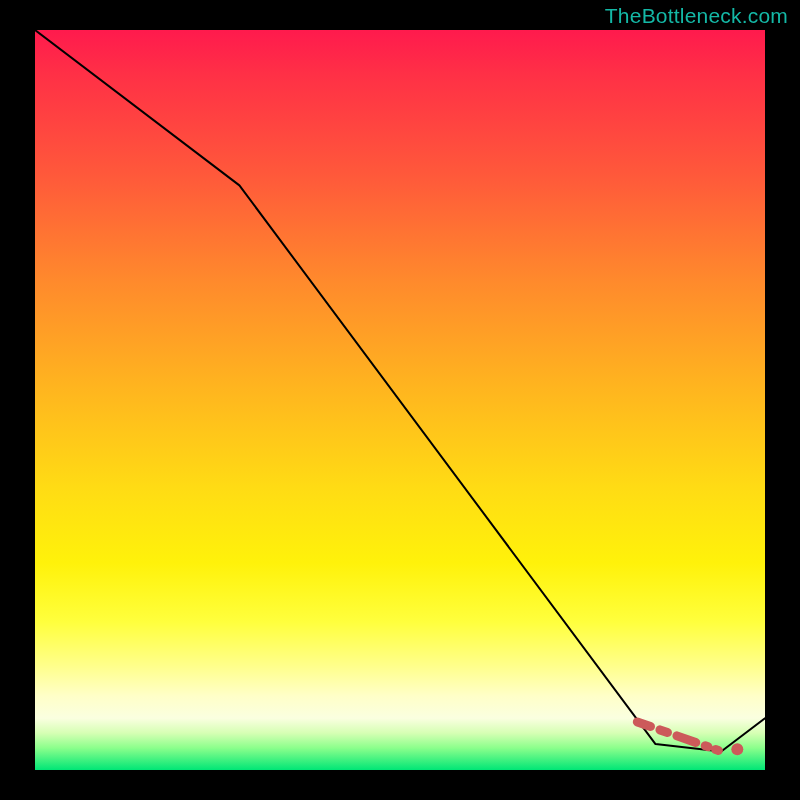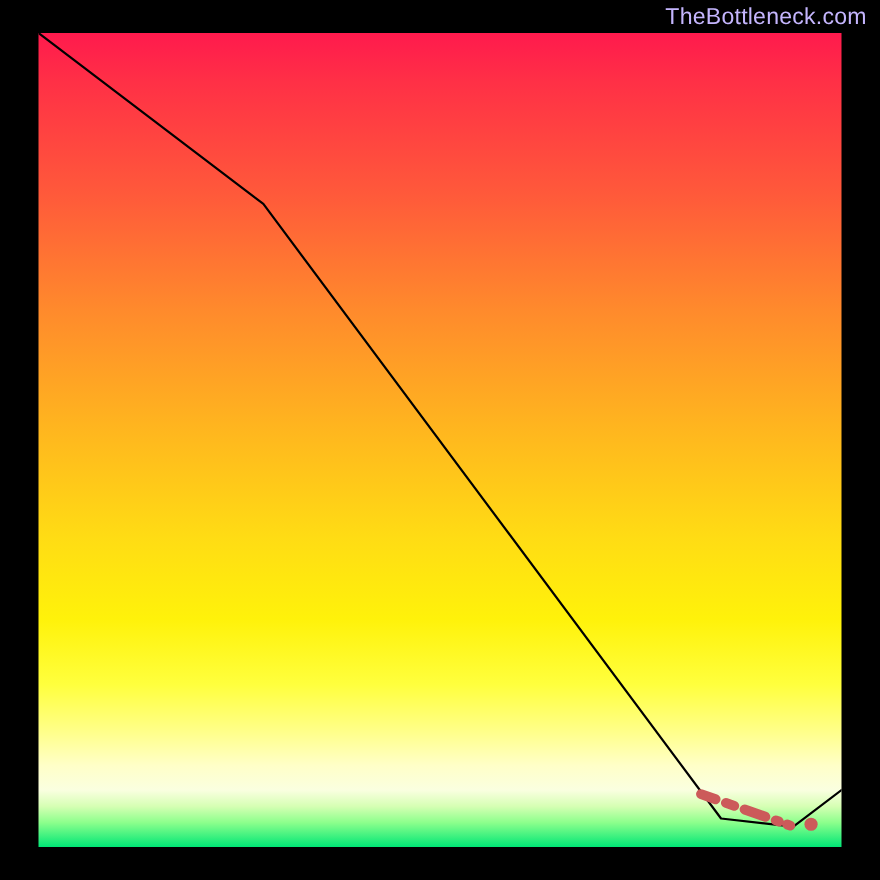--- a/index.html
+++ b/index.html
@@ -13,21 +13,21 @@
   }
   .stage {
     position: relative;
     width: 800px;
     height: 800px;
   }
   .watermark {
     position: absolute;
     top: 4px;
     right: 12px;
-    color: #c4b5fd;
+    color: #14b8a6;
     font-size: 21px;
     font-weight: 400;
     letter-spacing: 0.2px;
     z-index: 10;
   }
   .plot-area {
     position: absolute;
     left: 35px;
     top: 30px;
     width: 730px;

